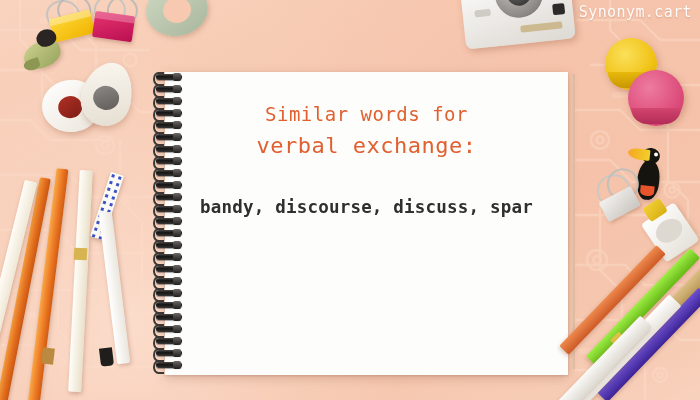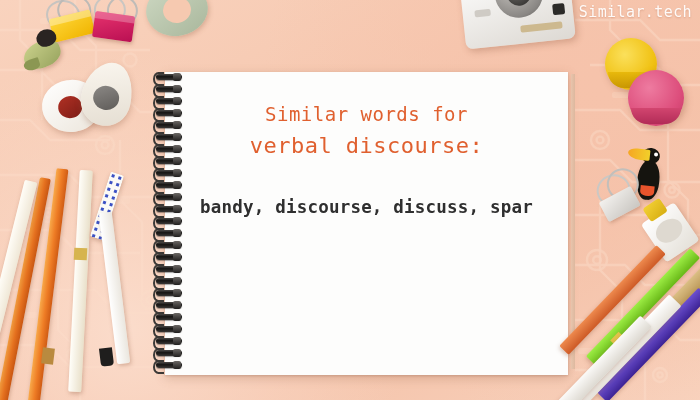--- a/index.html
+++ b/index.html
@@ -250,21 +250,21 @@
       <div class="ring" style="top:248px"></div>
       <div class="ring" style="top:260px"></div>
       <div class="ring" style="top:272px"></div>
       <div class="ring" style="top:284px"></div>
       <div class="ring" style="top:296px"></div>
     </div>
 
     <div class="content">
       <div class="headline">
         <span class="l1">Similar words for</span>
-        <span class="l2">verbal discourse:</span>
+        <span class="l2">verbal exchange:</span>
       </div>
       <div class="wordlist">
         <span>bandy, discourse, discuss, spar</span>
       </div>
     </div>
   </div>
 
   <div class="prop" style="left:462px;top:-34px;width:110px;height:78px;transform:rotate(-6deg);">
     <div style="position:absolute;inset:0;border-radius:7px;background:linear-gradient(165deg,#ffffff,#ddd9d3);box-shadow:2px 3px 7px rgba(140,85,60,.32);"></div>
     <div style="position:absolute;left:34px;top:4px;width:48px;height:48px;border-radius:50%;background:radial-gradient(circle at 40% 35%,#c9c6c1,#8a8784 70%,#5d5b58);"></div>
@@ -301,15 +301,15 @@
   </div>
 
   <div class="prop crayon sh" style="left:606px;top:230px;width:13px;height:140px;background:linear-gradient(90deg,#ee8a4e,#cd5a26);transform:rotate(44deg);"></div>
   <div class="prop crayon sh" style="left:636px;top:232px;width:14px;height:150px;background:linear-gradient(90deg,#9ded45,#68b817);transform:rotate(44deg);"></div>
   <div class="prop crayon sh" style="left:660px;top:238px;width:15px;height:150px;background:linear-gradient(90deg,#dbbe84,#b89555);transform:rotate(44deg);"></div>
   <div class="prop crayon sh" style="left:646px;top:272px;width:14px;height:146px;background:linear-gradient(90deg,#6b4fd0,#3d2394);transform:rotate(44deg);"></div>
   <div class="prop crayon sh" style="left:612px;top:278px;width:17px;height:158px;background:linear-gradient(90deg,#ffffff,#e6e2da);transform:rotate(44deg);"></div>
   <div class="prop" style="left:612px;top:336px;width:17px;height:12px;background:#e3c34a;transform:rotate(44deg);"></div>
   <div class="prop crayon sh" style="left:586px;top:300px;width:16px;height:150px;background:linear-gradient(90deg,#fbfaf8,#ddd9d1);transform:rotate(44deg);"></div>
 
-  <div class="watermark">Similar.tech</div>
+  <div class="watermark">Synonym.cart</div>
 
 </div>
 
 </body></html>

